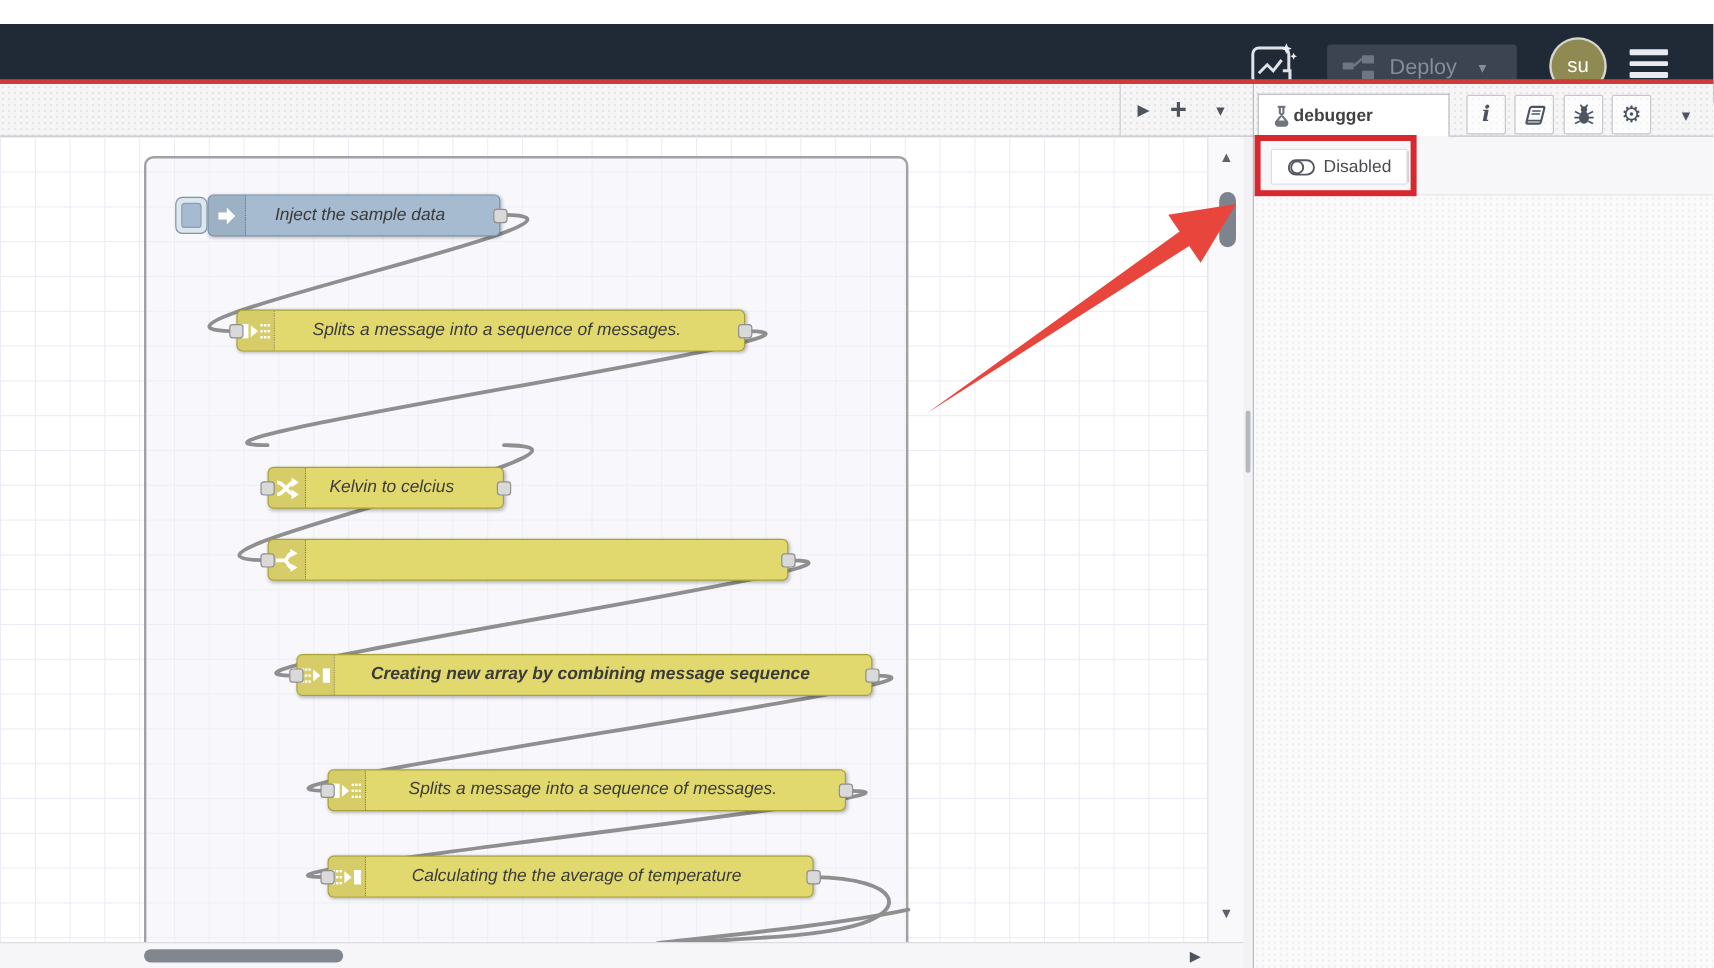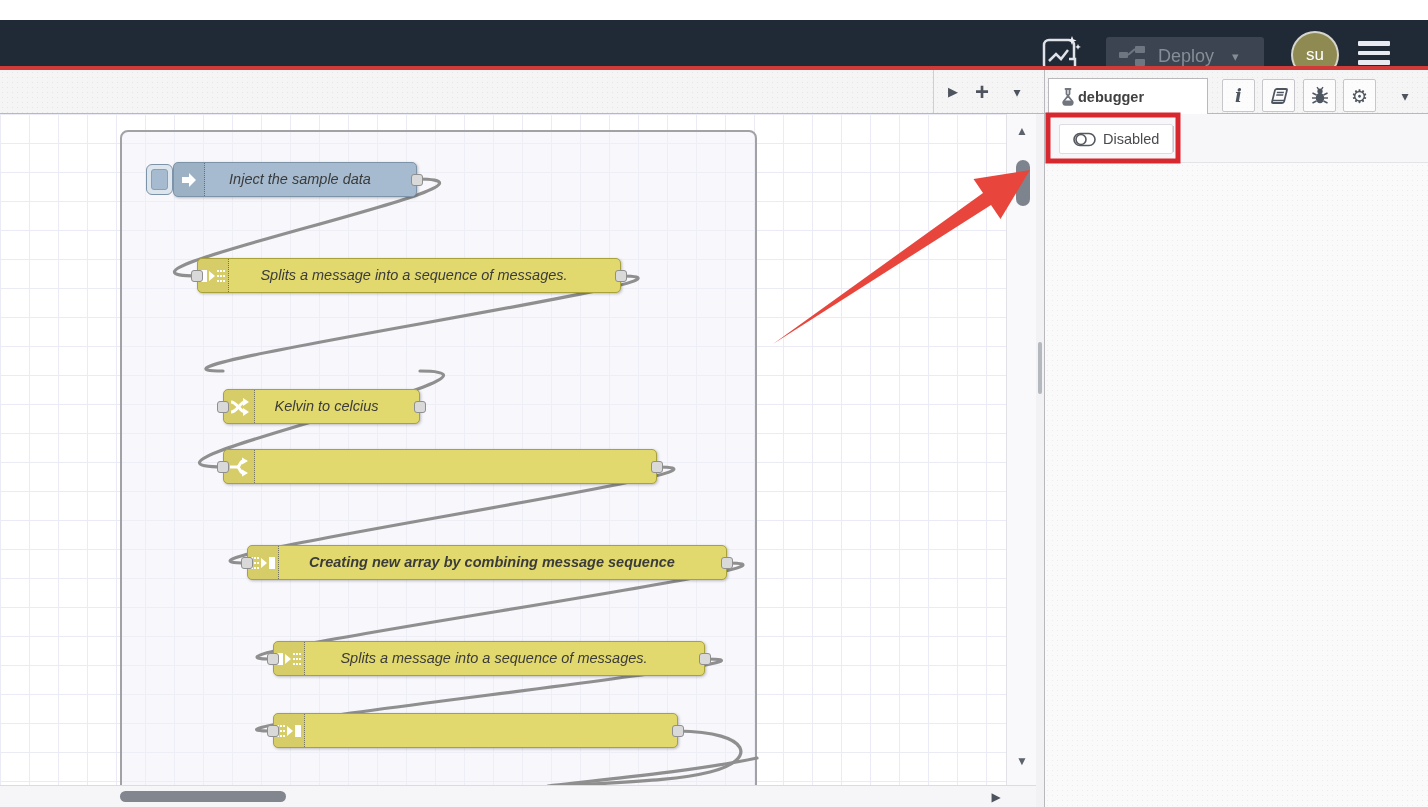--- a/index.html
+++ b/index.html
@@ -285,20 +285,21 @@
               <rect x="3" y="8" width="2" height="2"></rect>
               <rect x="6" y="8" width="2" height="2"></rect>
             <rect x="0" y="13" width="2" height="2"></rect>
               <rect x="3" y="13" width="2" height="2"></rect>
               <rect x="6" y="13" width="2" height="2"></rect>
           </g>
           <polygon points="10,4 16,9 10,14" fill="#fff"></polygon>
           <rect x="18" y="3" width="6" height="12" fill="#fff"></rect>
         </svg>
       </div>
+      <div class="n-label">Calculating the the average of temperature</div>
       <div class="port in"></div>
       <div class="port out"></div>
     </div>
   </div>
 
   <div class="vscroll">
     <div class="vs-arrow vs-up">▲</div>
     <div class="vs-thumb"></div>
     <div class="vs-arrow vs-down">▼</div>
   </div>

